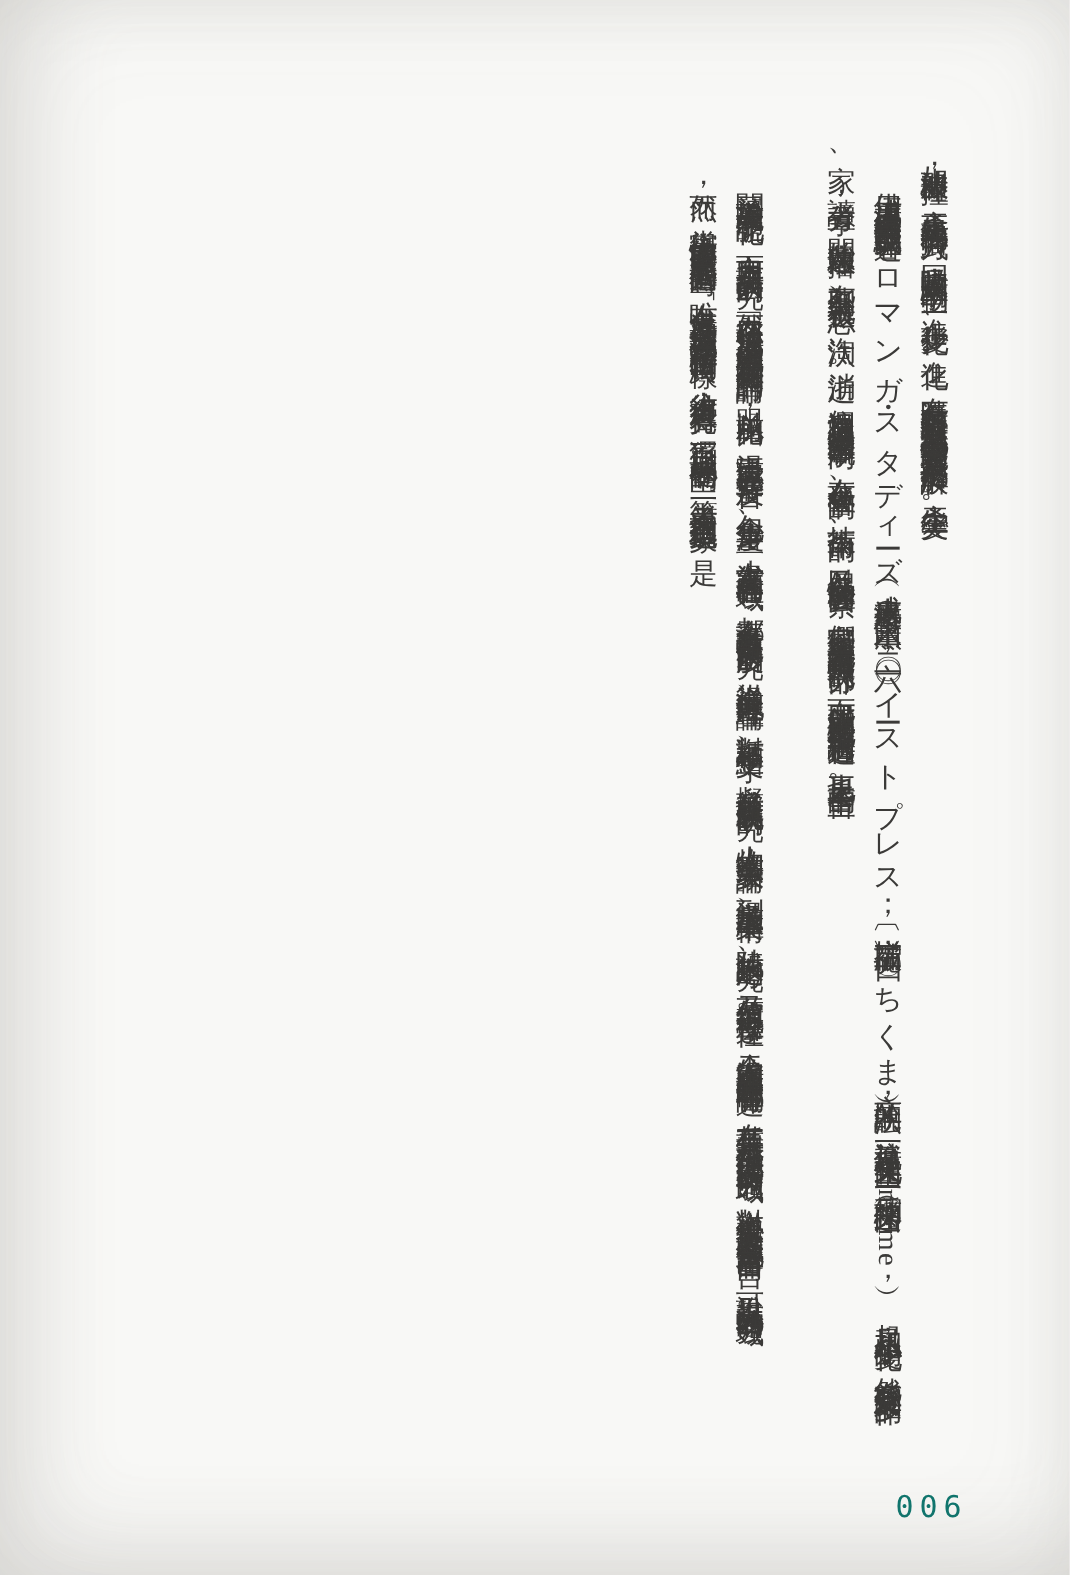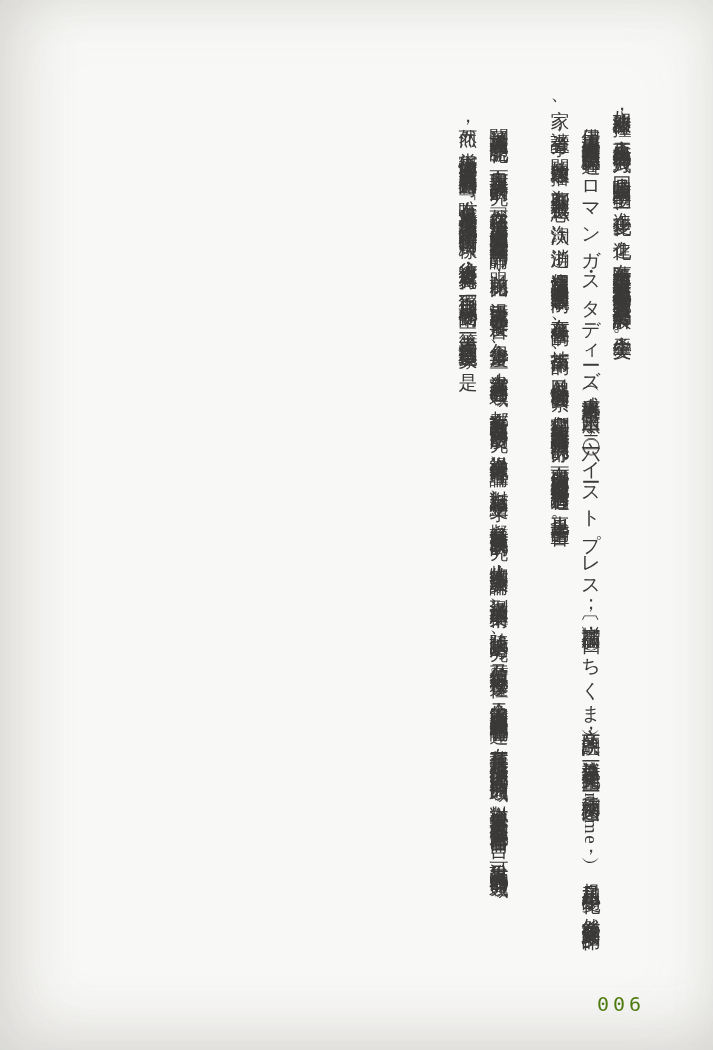--- a/index.html
+++ b/index.html
@@ -43,21 +43,21 @@
   }
   .para.no-indent{ text-indent:0; }
   .para.section-end{ margin-block-end:30px; } 
   .page-number{
     position:absolute;
     left:597px;
     top:992px;
     font-family:"DejaVu Sans Mono","Liberation Mono",monospace;
     font-size:20px;
     letter-spacing:4px;
-    color:#4d7c0f;
+    color:#0f766e;
   }
 </style>
 </head>
 <body>
 
 <div class="page">
 
   <main class="text-block">
     <p class="para no-indent">如水波般碰撞，產生更複雜的傳播方式，同時吸收周圍的事物，進一步變化、進化。有時還會在傳播過程中有意識地改變最初的表現意義（又或是出於誤解），產生突變。</p>
     <p class="para section-end">借用成人漫畫研究中屈指可數的先驅著述『エロマンガ・スタディーズ（成人漫畫研析）』（永山薫／二〇〇六，イーストプレス；〔增補版〕二〇一四，ちくま文庫）的說法，這就像是一種文化基因、一種網路迷因（meme），起初只是小小的變化，然後有些受到眾多的作家、讀者分享，開始急速散播；有些則不久就被遺忘、淘汰、消逝。這個過程又跟生物界的生存競爭不同，存在著社會學的、技術革命的、以及偶發性的各種因素；它們是研究藝術表現論時絕不可無視的部分，而盡可能鉅細靡遺地替各位解說這個過程，也正是本書的主旨。</p>

